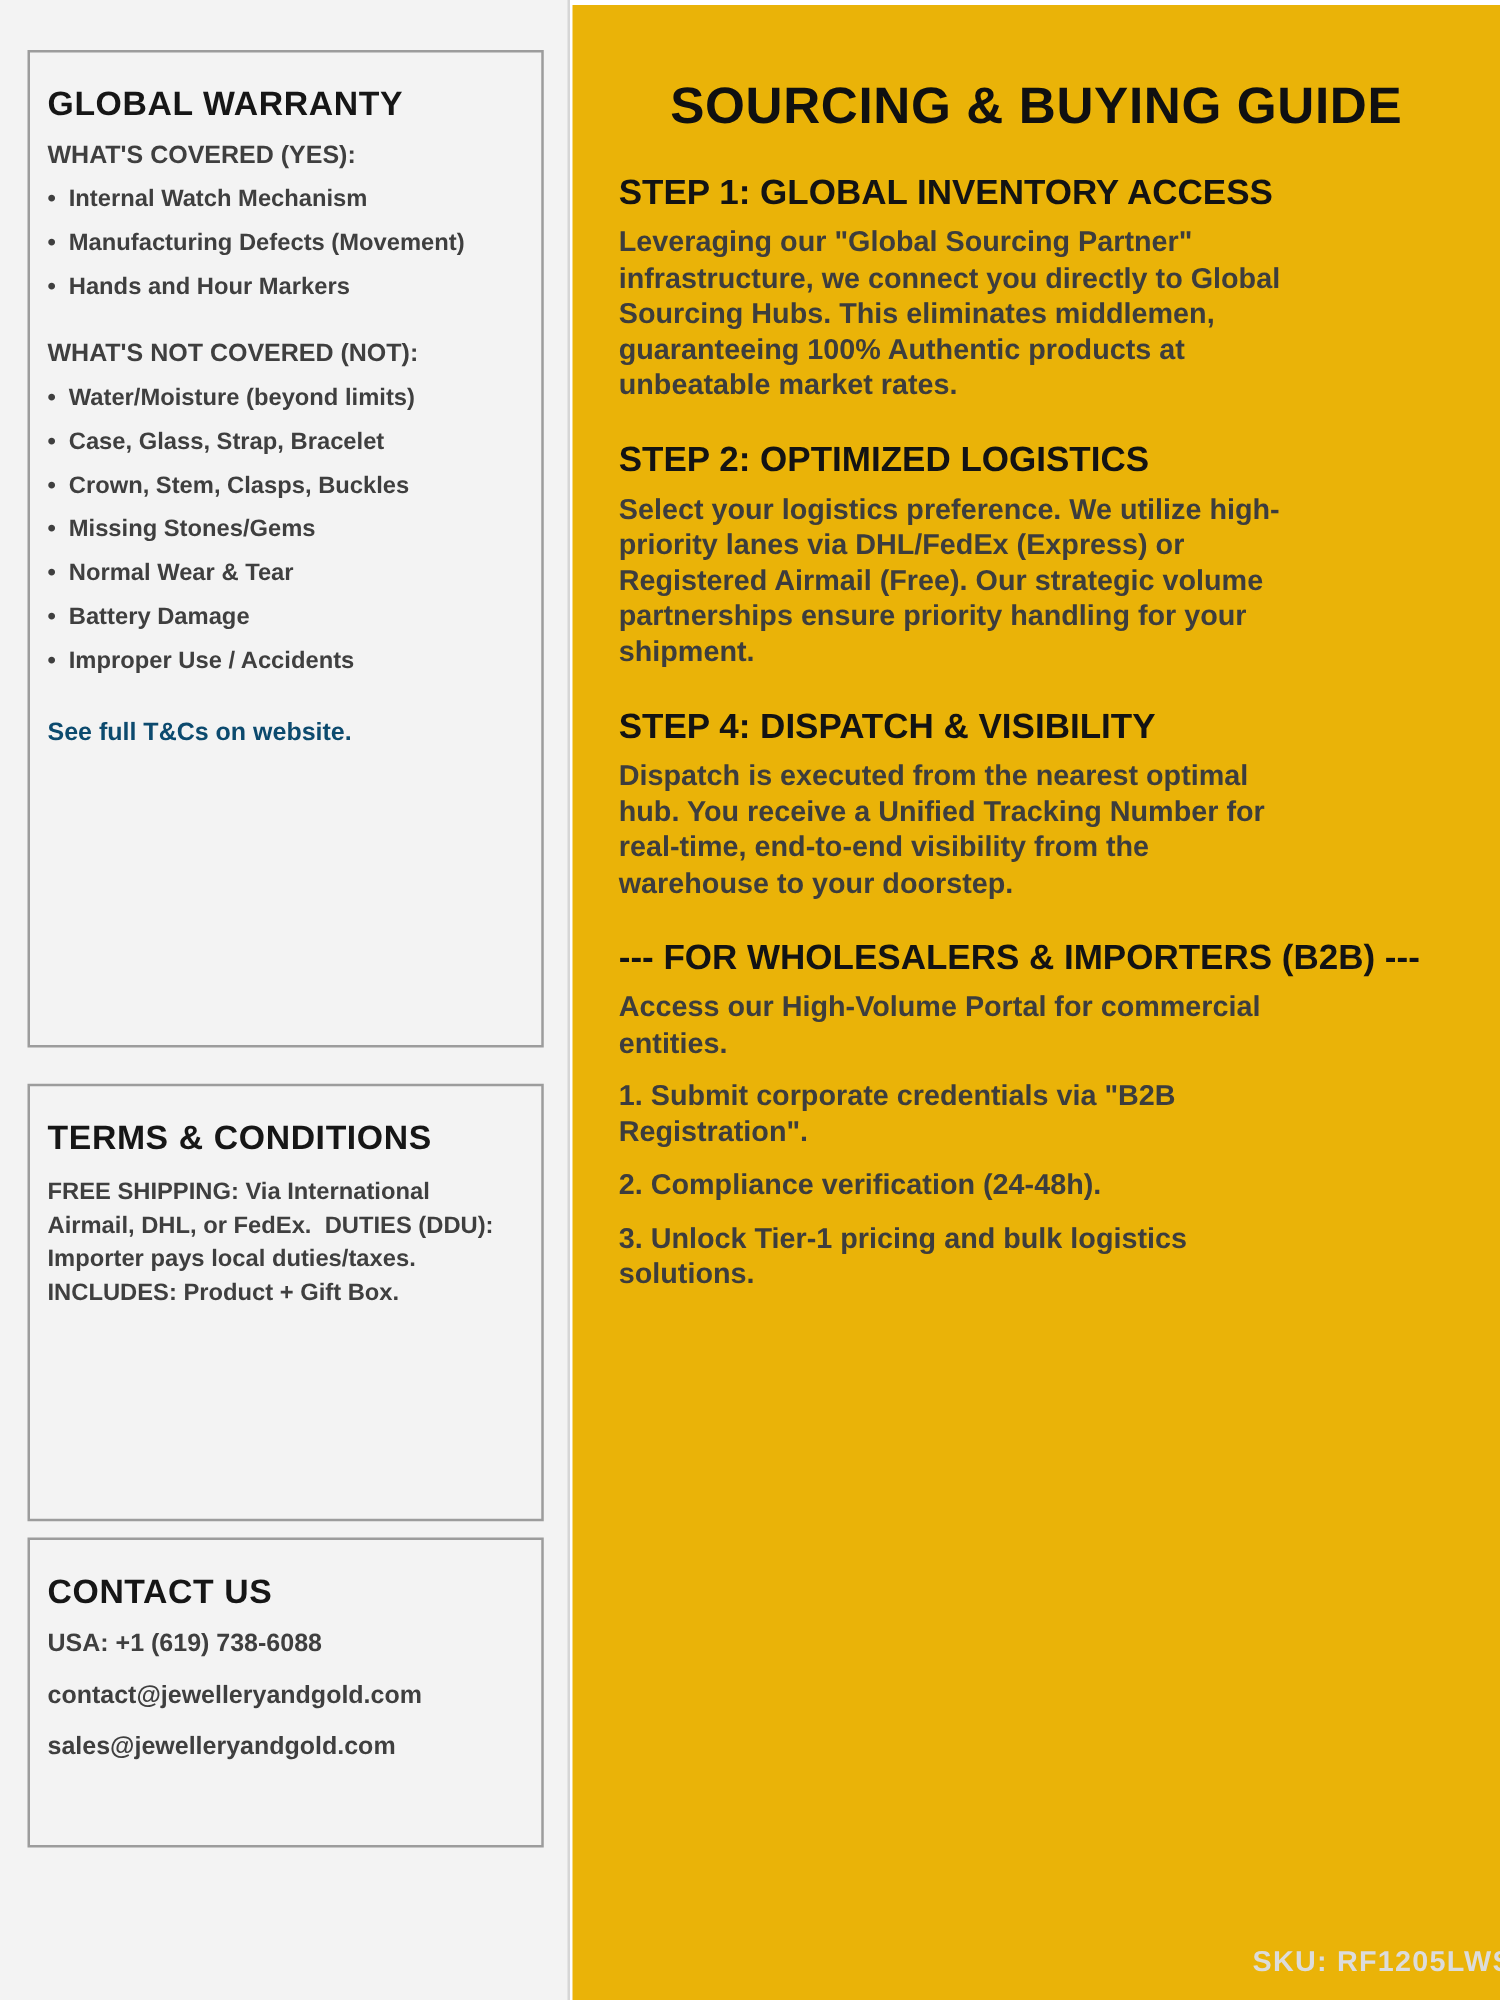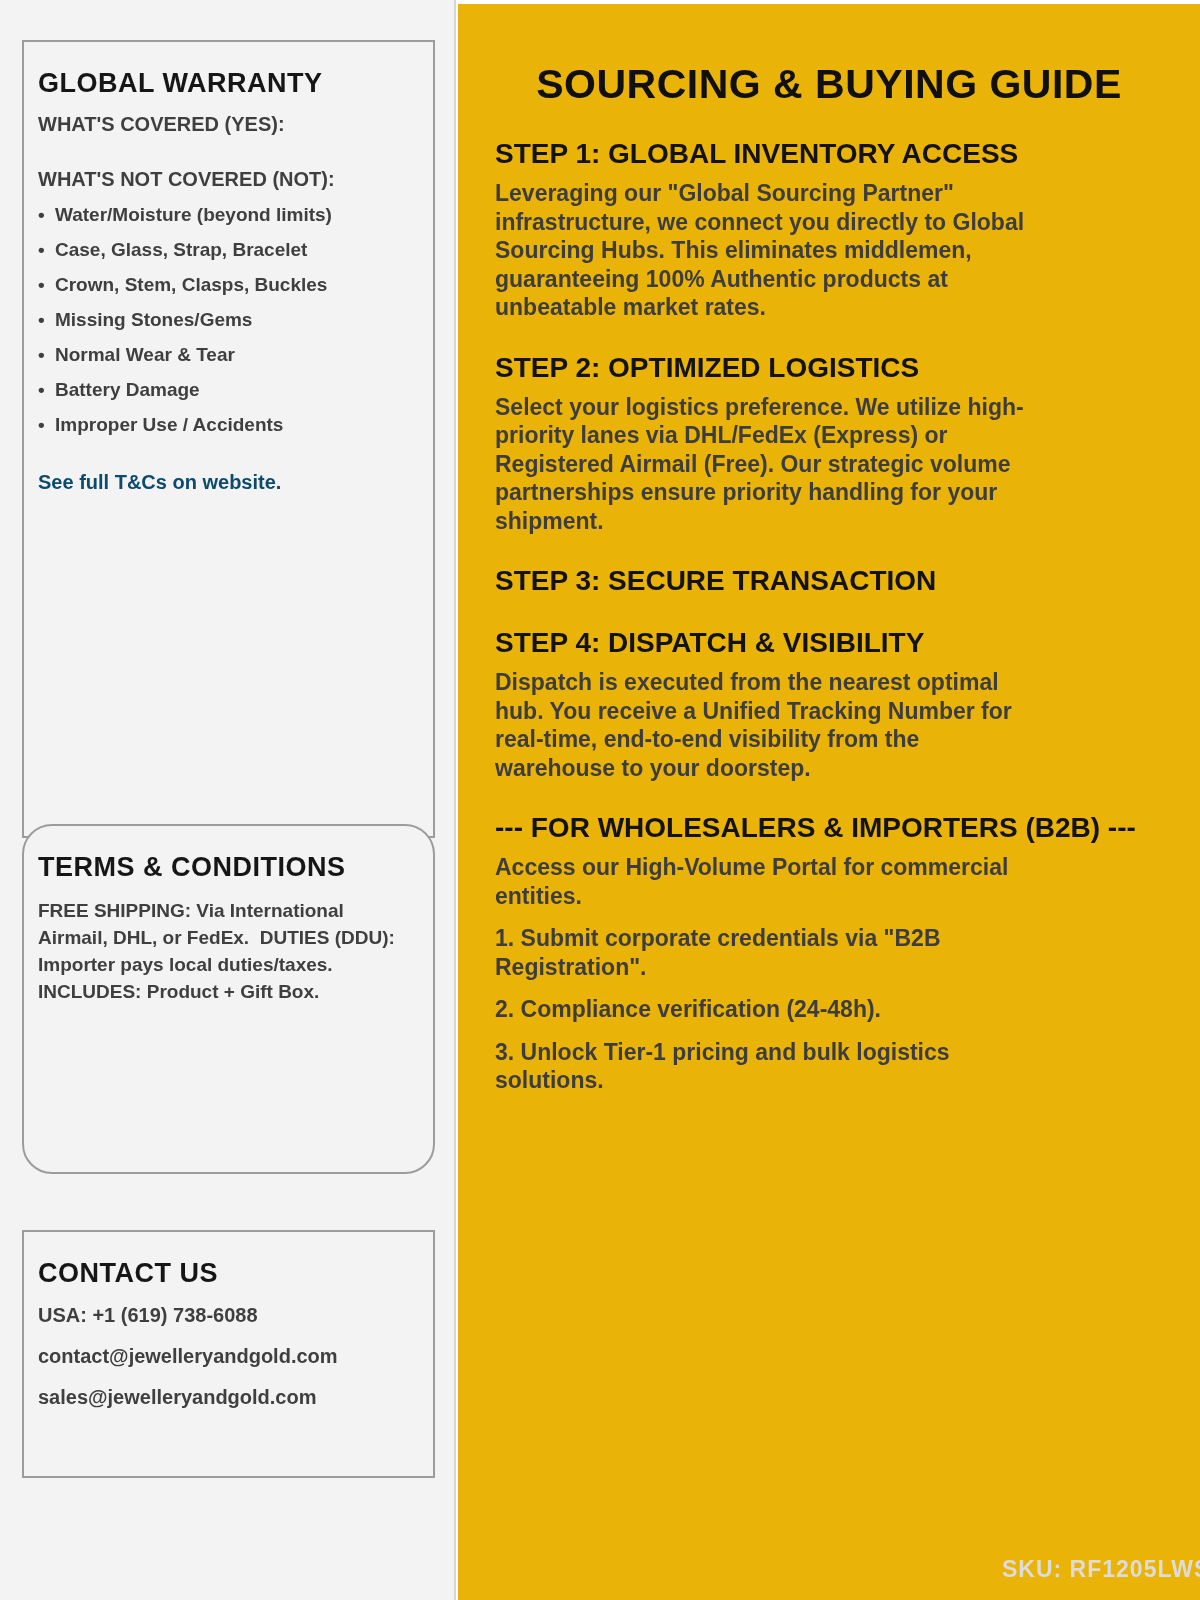--- a/index.html
+++ b/index.html
@@ -30,21 +30,21 @@
   .panel {
     position: absolute;
     left: 22px;
     width: 413px;
     box-sizing: border-box;
     border: 2px solid #9c9c9c;
     background: #f3f3f3;
     padding: 26px 16px 0 14px;
   }
   .panel-warranty { top: 40px;  height: 798px; }
-  .panel-terms    { top: 824px; height: 350px; border-radius: 30px; }
+  .panel-terms    { top: 867px; height: 350px; }
   .panel-contact  { top: 1230px; height: 248px; }
 
   .panel h2 {
     margin: 0 0 14px 0;
     font-size: 27px;
     font-weight: 700;
     letter-spacing: 0.5px;
     color: #161616;
   }
   .subhead {
@@ -161,20 +161,25 @@
 </head>
 <body>
 
 <div class="page">
 
   <aside class="sidebar">
 
     <section class="panel panel-warranty">
       <h2>GLOBAL WARRANTY</h2>
       <p class="subhead">WHAT'S COVERED (YES):</p>
+      <ul class="plain">
+        <li>Internal Watch Mechanism</li>
+        <li>Manufacturing Defects (Movement)</li>
+        <li>Hands and Hour Markers</li>
+      </ul>
       <p class="subhead second">WHAT'S NOT COVERED (NOT):</p>
       <ul class="plain">
         <li>Water/Moisture (beyond limits)</li>
         <li>Case, Glass, Strap, Bracelet</li>
         <li>Crown, Stem, Clasps, Buckles</li>
         <li>Missing Stones/Gems</li>
         <li>Normal Wear &amp; Tear</li>
         <li>Battery Damage</li>
         <li>Improper Use / Accidents</li>
       </ul>
@@ -199,21 +204,20 @@
     <h1 class="main-title">SOURCING &amp; BUYING GUIDE</h1>
 
     <div class="main-content">
 
       <h3 class="step-heading first">STEP 1: GLOBAL INVENTORY ACCESS</h3>
       <p class="step-body">Leveraging our "Global Sourcing Partner" infrastructure, we connect you directly to Global Sourcing Hubs. This eliminates middlemen, guaranteeing 100% Authentic products at unbeatable market rates.</p>
 
       <h3 class="step-heading">STEP 2: OPTIMIZED LOGISTICS</h3>
       <p class="step-body">Select your logistics preference. We utilize high-priority lanes via DHL/FedEx (Express) or Registered Airmail (Free). Our strategic volume partnerships ensure priority handling for your shipment.</p>
 
-      <h3 class="step-heading">STEP 3: SECURE TRANSACTION</h3>
 
       <h3 class="step-heading">STEP 4: DISPATCH &amp; VISIBILITY</h3>
       <p class="step-body">Dispatch is executed from the nearest optimal hub. You receive a Unified Tracking Number for real-time, end-to-end visibility from the warehouse to your doorstep.</p>
 
       <h3 class="step-heading">--- FOR WHOLESALERS &amp; IMPORTERS (B2B) ---</h3>
       <p class="b2b-item">Access our High-Volume Portal for commercial entities.</p>
       <p class="b2b-item">1. Submit corporate credentials via "B2B Registration".</p>
       <p class="b2b-item">2. Compliance verification (24-48h).</p>
       <p class="b2b-item">3. Unlock Tier-1 pricing and bulk logistics solutions.</p>
 

